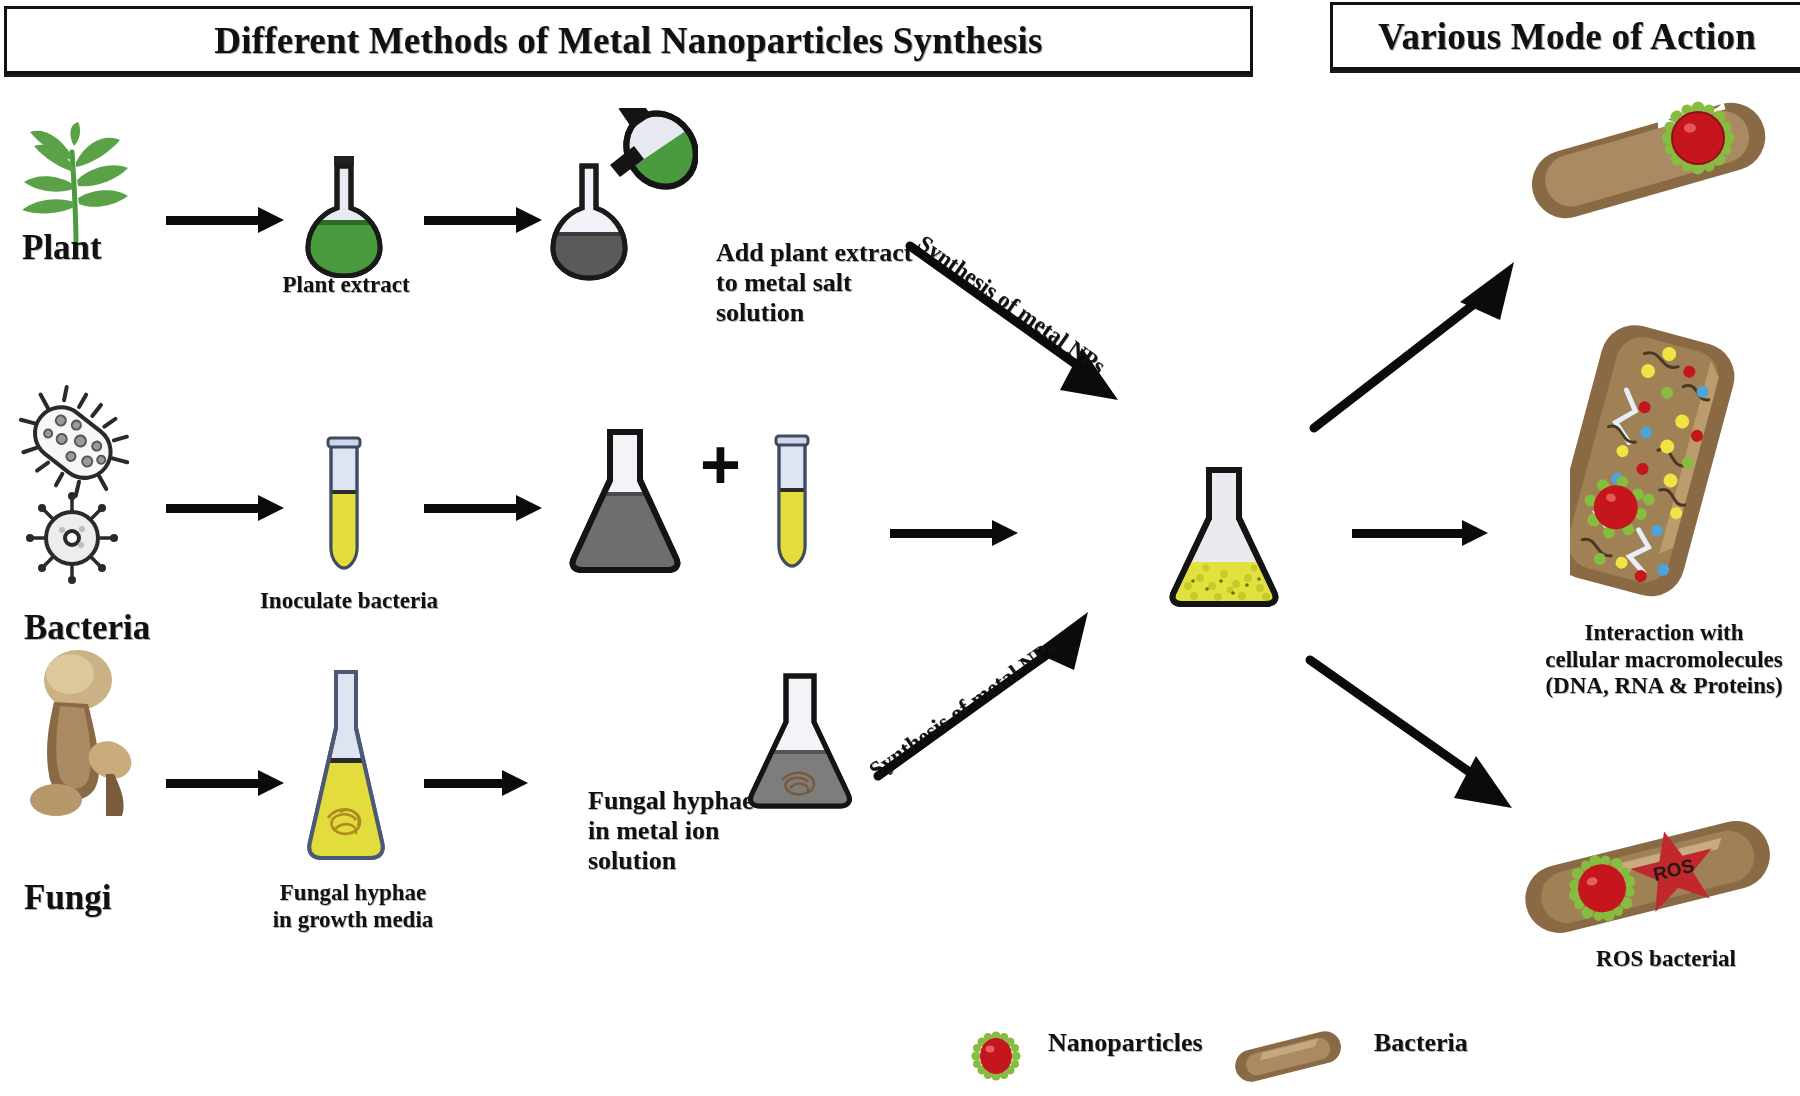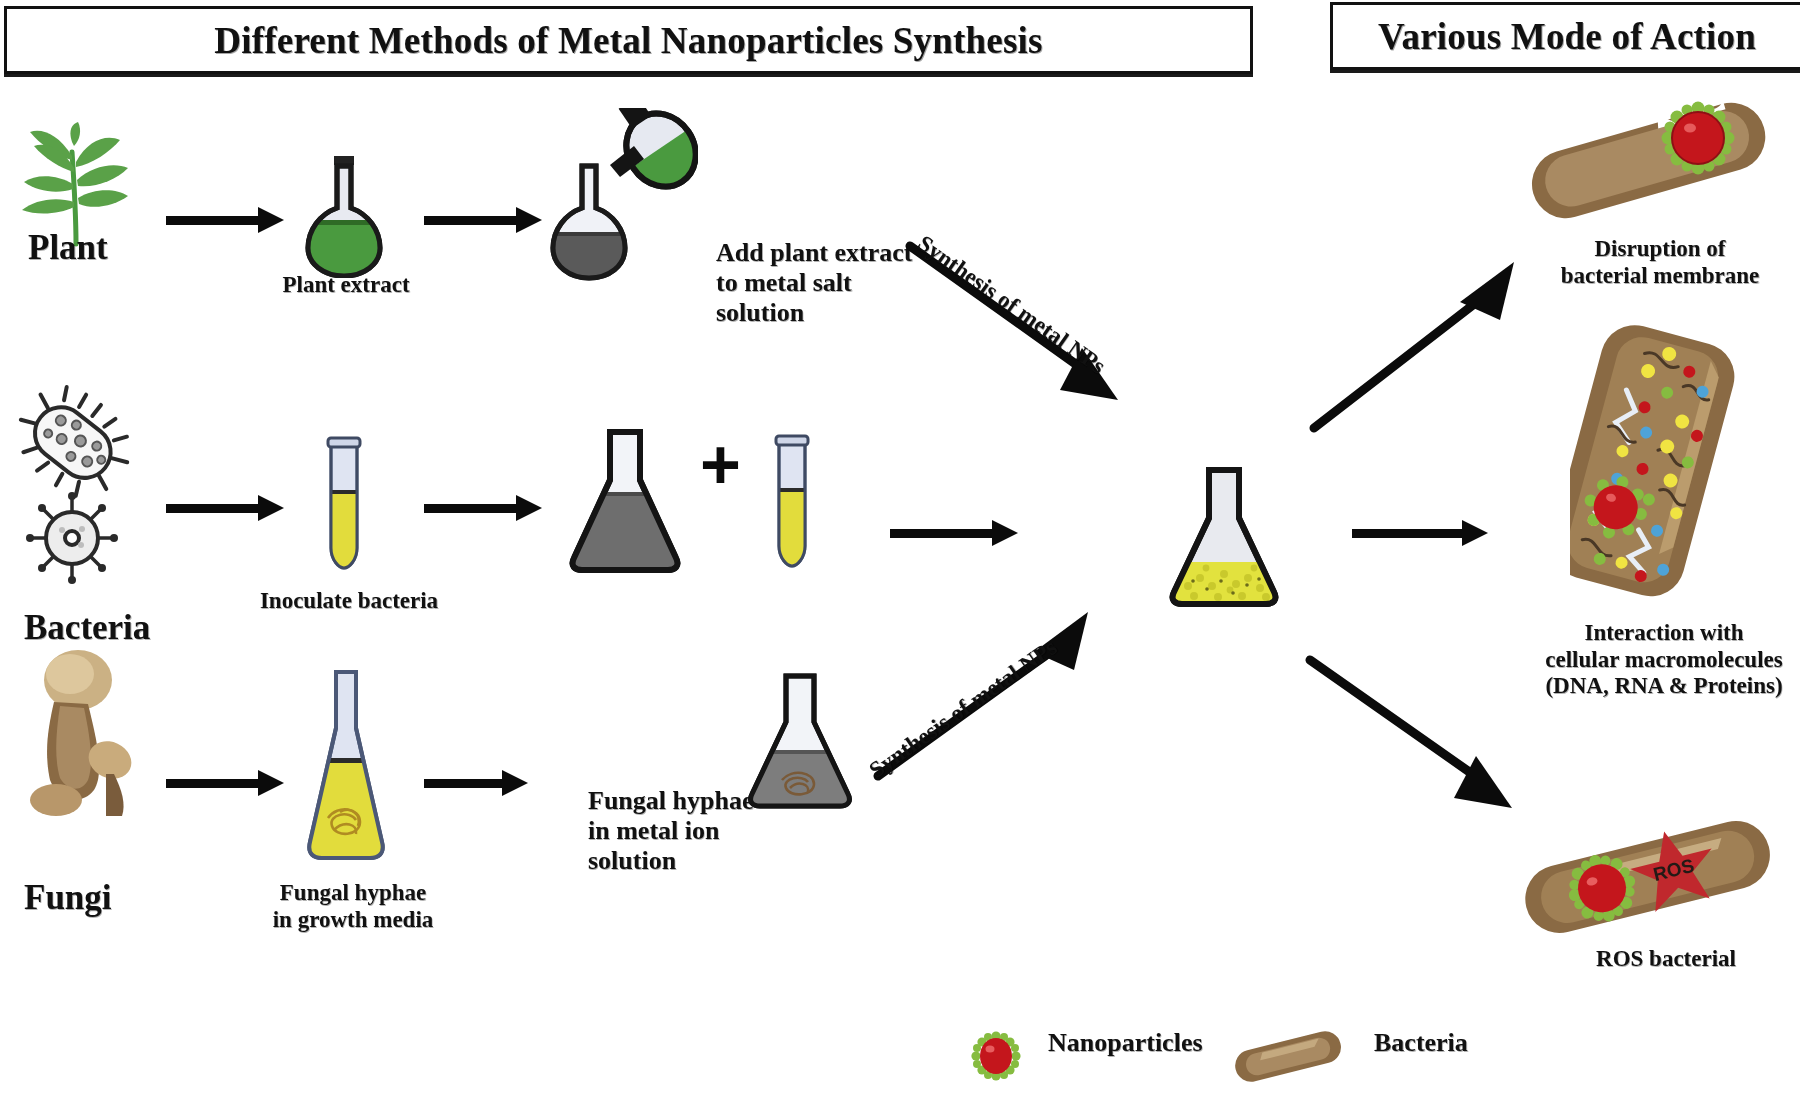--- a/index.html
+++ b/index.html
@@ -88,21 +88,21 @@
       <path d="M66 34 C52 12 36 6 24 10 C34 22 50 34 66 38 Z"></path>
       <path d="M68 46 C56 26 40 20 28 24 C38 36 54 46 68 50 Z"></path>
       <path d="M67 62 C50 52 30 52 18 60 C32 70 52 72 67 67 Z"></path>
       <path d="M68 80 C50 74 28 78 16 88 C32 94 54 92 68 85 Z"></path>
       <path d="M70 40 C82 18 100 12 114 18 C104 30 86 42 70 45 Z"></path>
       <path d="M71 58 C86 44 108 40 122 46 C110 58 90 66 72 64 Z"></path>
       <path d="M72 76 C88 66 110 66 122 74 C108 84 88 88 73 82 Z"></path>
       <path d="M66 20 C62 8 66 2 72 0 C76 8 74 18 68 24 Z"></path>
     </g>
   </svg>
-  <div class="lbl big" style="left:28px; top:228px;"><span>Plant</span></div>
+  <div class="lbl big" style="left:22px; top:228px;"><span>Plant</span></div>
 
   <div class="arrow" style="left:166px; top:207px; width:118px;">
     <div class="shaft" style="width:94px;"></div>
       <div class="head" style="left:92px;"></div>
   </div>
 
   <svg class="vessel" style="left:296px; top:146px;" width="96" height="132" viewBox="0 0 96 132">
     <defs>
       <clipPath id="clipRB1">
           <path d="M41 20 L41 62 C24 68 12 84 12 102 C12 118 28 130 48 130 C68 130 84 118 84 102 C84 84 72 68 55 62 L55 20 Z"></path>
@@ -434,22 +434,20 @@
           <circle cx="-11" cy="28" r="5.5"></circle>
           <circle cx="-28" cy="11" r="5.5"></circle>
         <circle cx="-28" cy="-11" r="5.5"></circle>
           <circle cx="-11" cy="-28" r="5.5"></circle>
       </g>
       <circle cx="0" cy="0" r="26" fill="#c4161c"></circle>
       <circle cx="0" cy="0" r="26" fill="none" stroke="#8e1014" stroke-width="2"></circle>
       <ellipse cx="-8" cy="-10" rx="6" ry="4.5" fill="#ef6b6b" opacity=".8"></ellipse>
     </g>
   </svg>
-  <div class="lbl cap-c" style="left:1530px; top:236px; width:260px; white-space:pre-line;"><span>Disruption of
-bacterial membrane</span></div>
 
   <svg class="abs" style="left:1570px; top:320px;" width="170" height="290" viewBox="0 0 170 290">
     <g transform="rotate(15 85 145)">
       <path d="M38 14 L106 14 A34 34 0 0 1 140 48 L140 240 A34 34 0 0 1 106 274 L38 274 A34 34 0 0 1 4 240 L4 48 A34 34 0 0 1 38 14 Z" fill="#8a6a44"></path>
       <path d="M46 24 L98 24 A26 26 0 0 1 124 50 L124 236 A26 26 0 0 1 98 262 L46 262 A26 26 0 0 1 20 236 L20 50 A26 26 0 0 1 46 24 Z" fill="#a08055"></path>
       <path d="M112 30 L124 44 L124 220 L112 230 Z" fill="#c6a878" opacity=".7"></path>
 
       <g fill="none" stroke="#e8eef6" stroke-width="5" stroke-linecap="round">
         <path d="M38 80 L52 98 L36 114 L54 130"></path>
         <path d="M40 176 L56 190 L40 206 L58 220"></path>

